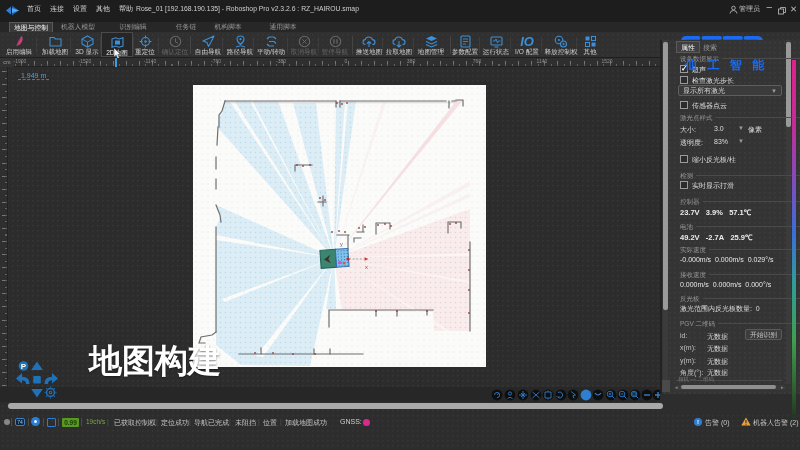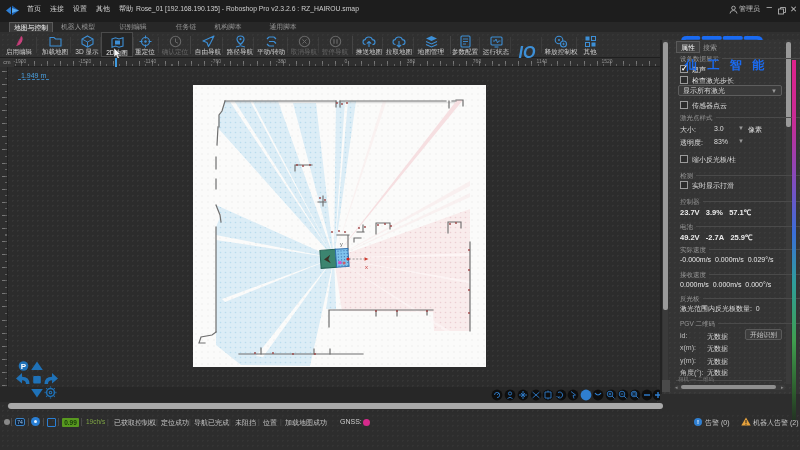--- a/index.html
+++ b/index.html
@@ -221,21 +221,21 @@
     </div>
     <div class="titem" style="left:480px;width:32px">
       <svg width="13" height="13" viewBox="0 0 13 13">
           <rect x="1" y="2" width="11" height="8" rx="1" fill="none" stroke="#3d8fd6" stroke-width="1.1"></rect>
           <path d="M3 6 H5 L6 4 L7.5 8 L8.5 6 H10.5" fill="none" stroke="#3d8fd6" stroke-width="0.9"></path>
           <path d="M4.5 12 H8.5" stroke="#3d8fd6" stroke-width="1.1"></path>
         </svg>
       <span class="lbl">运行状态</span>
     </div>
     <div class="titem" style="left:511px;width:32px">
-      <span style="display:block;height:13px;margin-top:14px;font-size:16px;font-weight:bold;color:#3d8fd6;font-style:italic;line-height:13px">IO</span>
+      <span style="display:block;height:13px;margin-top:3px;font-size:13px;font-weight:bold;color:#3d8fd6;font-style:italic;line-height:13px">IO</span>
       <span class="lbl">I/O 配置</span>
     </div>
     <div class="titem" style="left:541px;width:40px">
       <svg width="14" height="13" viewBox="0 0 14 13">
           <circle cx="5" cy="5" r="3.8" fill="none" stroke="#3d8fd6" stroke-width="1.1"></circle>
           <circle cx="9.5" cy="9" r="3" fill="#303030" stroke="#3d8fd6" stroke-width="1.1"></circle>
           <path d="M8.2 9 L10.8 9 M9.5 7.7 V10.3" stroke="#3d8fd6" stroke-width="0.8"></path>
           <circle cx="5" cy="5" r="1" fill="#3d8fd6"></circle>
         </svg>
       <span class="lbl">释放控制权</span>
@@ -398,20 +398,21 @@
         <path d="M30.5 26 Q30.5 18.8 38 18.8 L38 15 L44 20.5 L38 25.5 L38 22.3 Q34 22.3 34 26 Z"></path>
         <polygon points="23,39.5 28.8,31 17.2,31"></polygon>
       </g>
       <text x="6.8" y="11" font-size="8" font-weight="bold" fill="#fff" font-family="Liberation Sans">P</text>
       <circle cx="36.5" cy="34.5" r="3.9" fill="none" stroke="#1f72b8" stroke-width="1.5"></circle>
       <circle cx="36.5" cy="34.5" r="1.3" fill="none" stroke="#1f72b8" stroke-width="1.1"></circle>
       <g stroke="#1f72b8" stroke-width="1.3">
           <path d="M36.5 29.6 V28.6 M36.5 40.4 V39.4 M31.6 34.5 H30.6 M42.4 34.5 H41.4 M33 31 L32.3 30.3 M40 38 L40.7 38.7 M33 38 L32.3 38.7 M40 31 L40.7 30.3"></path>
         </g>
     </svg>
+    <div class="abs" style="left:89px;top:281px;font-size:33px;font-weight:bold;color:#fff;letter-spacing:0;text-shadow:0 1px 2px rgba(0,0,0,0.45);white-space:nowrap">地图构建</div>
 
     <svg class="abs" style="left:488px;top:329px" width="172" height="16" viewBox="0 0 172 16">
       <g>
         <circle cx="9" cy="8" r="5.4" fill="#0e0e0e"></circle>
           <circle cx="22" cy="8" r="5.4" fill="#0e0e0e"></circle>
           <circle cx="35" cy="8" r="5.4" fill="#0e0e0e"></circle>
           <circle cx="48" cy="8" r="5.4" fill="#0e0e0e"></circle>
           <circle cx="60" cy="8" r="5.4" fill="#0e0e0e"></circle>
           <circle cx="73" cy="8" r="5.4" fill="#0e0e0e"></circle>
           <circle cx="85" cy="8" r="5.4" fill="#0e0e0e"></circle>

